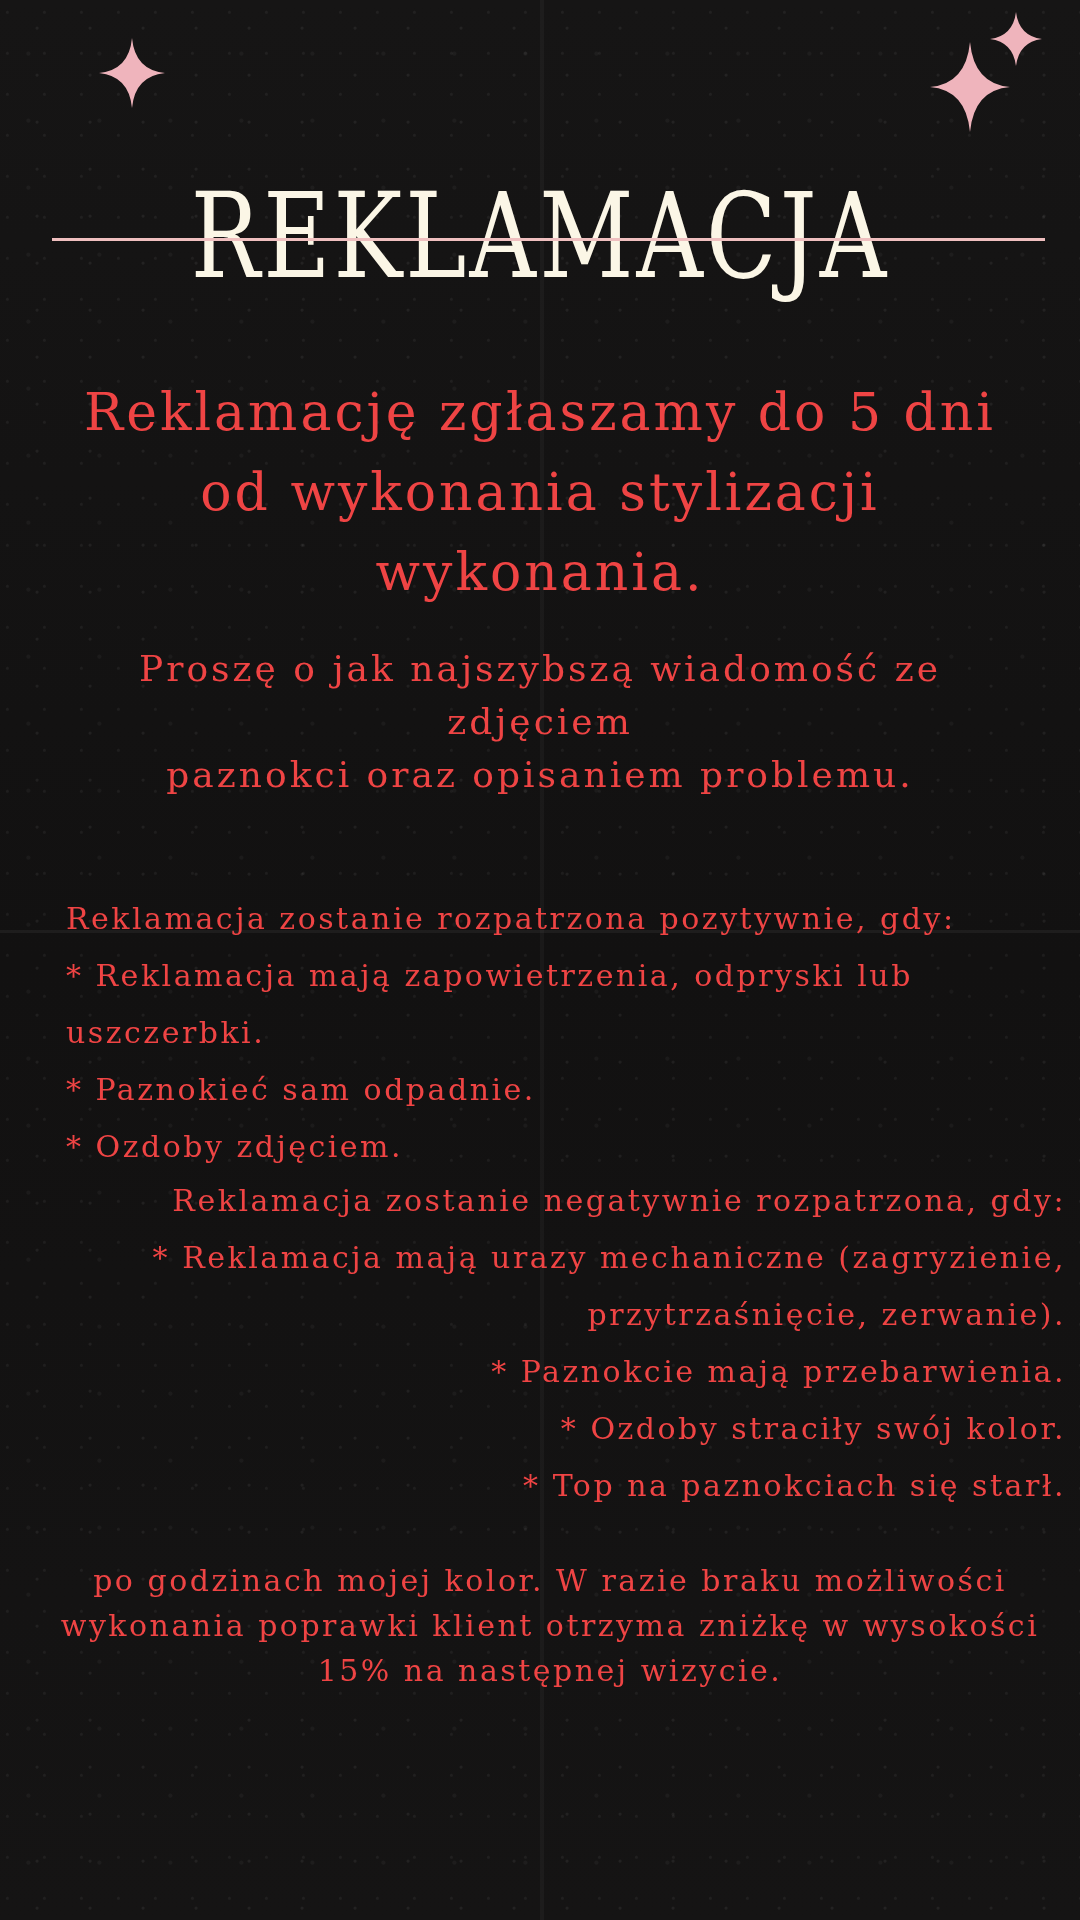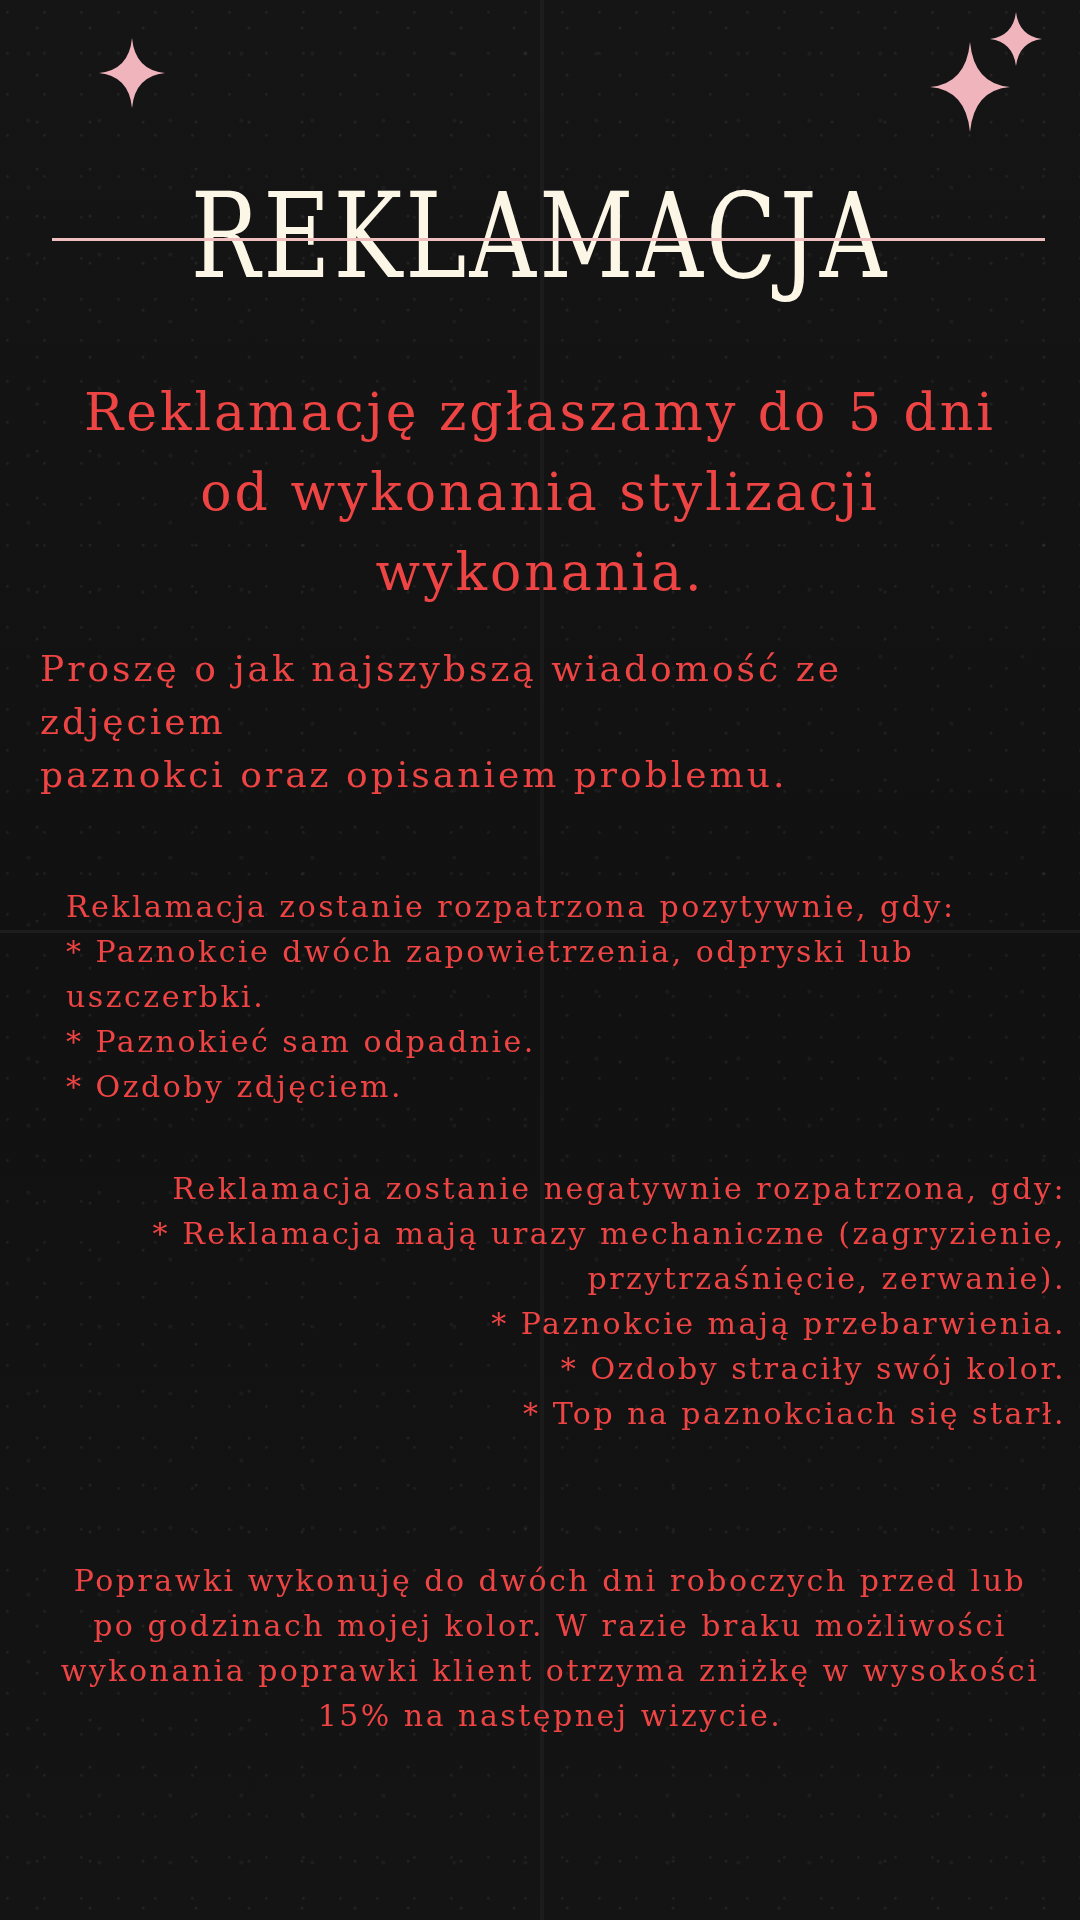--- a/index.html
+++ b/index.html
@@ -28,27 +28,27 @@
     transform:scaleX(0.78); transform-origin:center;
   }
   .rule { position:absolute; left:52px; top:238px; width:993px; height:3px; background:#efbfbf; }
   .pink { color:#ef4444; }
   .lead {
     position:absolute; left:60px; width:960px; top:372px;
     text-align:center; font-size:52px; line-height:80px; letter-spacing:3px;
   }
   .sub {
     position:absolute; left:40px; width:1000px; top:642px;
-    font-size:36px; line-height:53px; letter-spacing:3px;
+    text-align:center; font-size:36px; line-height:53px; letter-spacing:3px;
   }
   .list {
     position:absolute; left:66px; width:1000px;
     font-size:30px; line-height:45px; letter-spacing:2.5px;
   }
-  .list div { white-space:nowrap; }
+  .list div { white-space:nowrap;margin-top:12px; }
   .pos { top:884px; }
   .neg { top:1166px;text-align:right; }
   .foot {
     position:absolute; left:40px; width:1020px; top:1558px;
     text-align:center; font-size:30px; line-height:45px; letter-spacing:2.5px;
   }
 </style>
 </head>
 <body>
 
@@ -75,33 +75,32 @@
   <div>wykonania.</div>
 </div>
 
 <div class="sub pink">
   <div>Proszę o jak najszybszą wiadomość ze zdjęciem</div>
   <div>paznokci oraz opisaniem problemu.</div>
 </div>
 
 <div class="list pos pink">
   <div>Reklamacja zostanie rozpatrzona pozytywnie, gdy:</div>
-  <div>* Paznokcie dwóch zapowietrzenia, odpryski lub</div>
+  <div>* Reklamacja mają zapowietrzenia, odpryski lub</div>
   <div>uszczerbki.</div>
   <div>* Paznokieć sam odpadnie.</div>
   <div>* Ozdoby zdjęciem.</div>
 </div>
 
 <div class="list neg pink">
   <div>Reklamacja zostanie negatywnie rozpatrzona, gdy:</div>
   <div>* Reklamacja mają urazy mechaniczne (zagryzienie,</div>
   <div>przytrzaśnięcie, zerwanie).</div>
   <div>* Paznokcie mają przebarwienia.</div>
   <div>* Ozdoby straciły swój kolor.</div>
   <div>* Top na paznokciach się starł.</div>
 </div>
 
 <div class="foot pink">
-  <div>Poprawki wykonuję do dwóch dni roboczych przed lub</div>
   <div>po godzinach mojej kolor. W razie braku możliwości</div>
   <div>wykonania poprawki klient otrzyma zniżkę w wysokości</div>
   <div>15% na następnej wizycie.</div>
 </div>
 
 </body></html>

